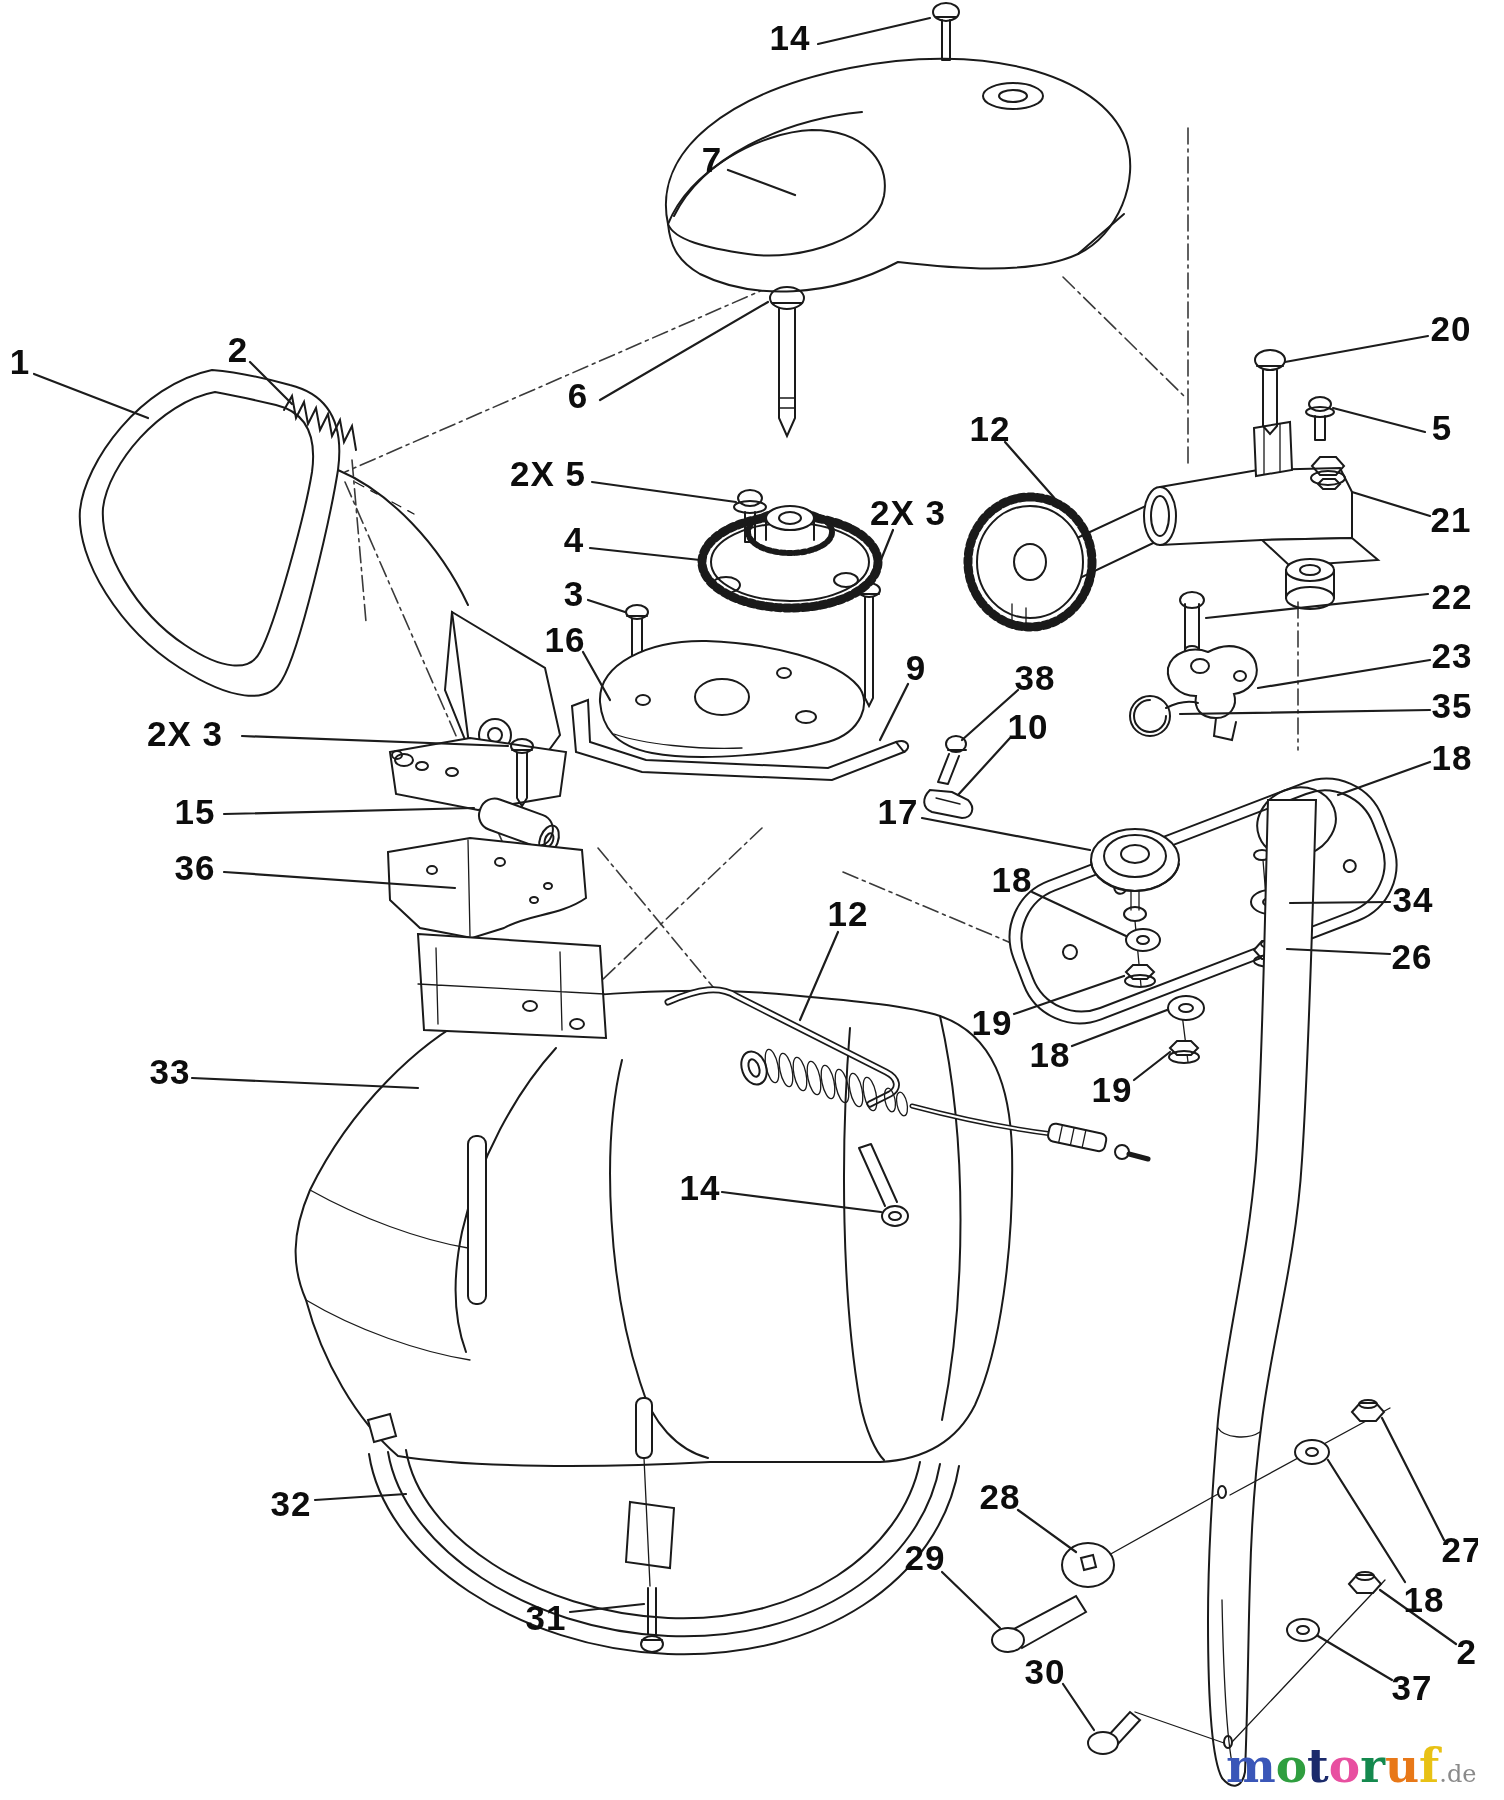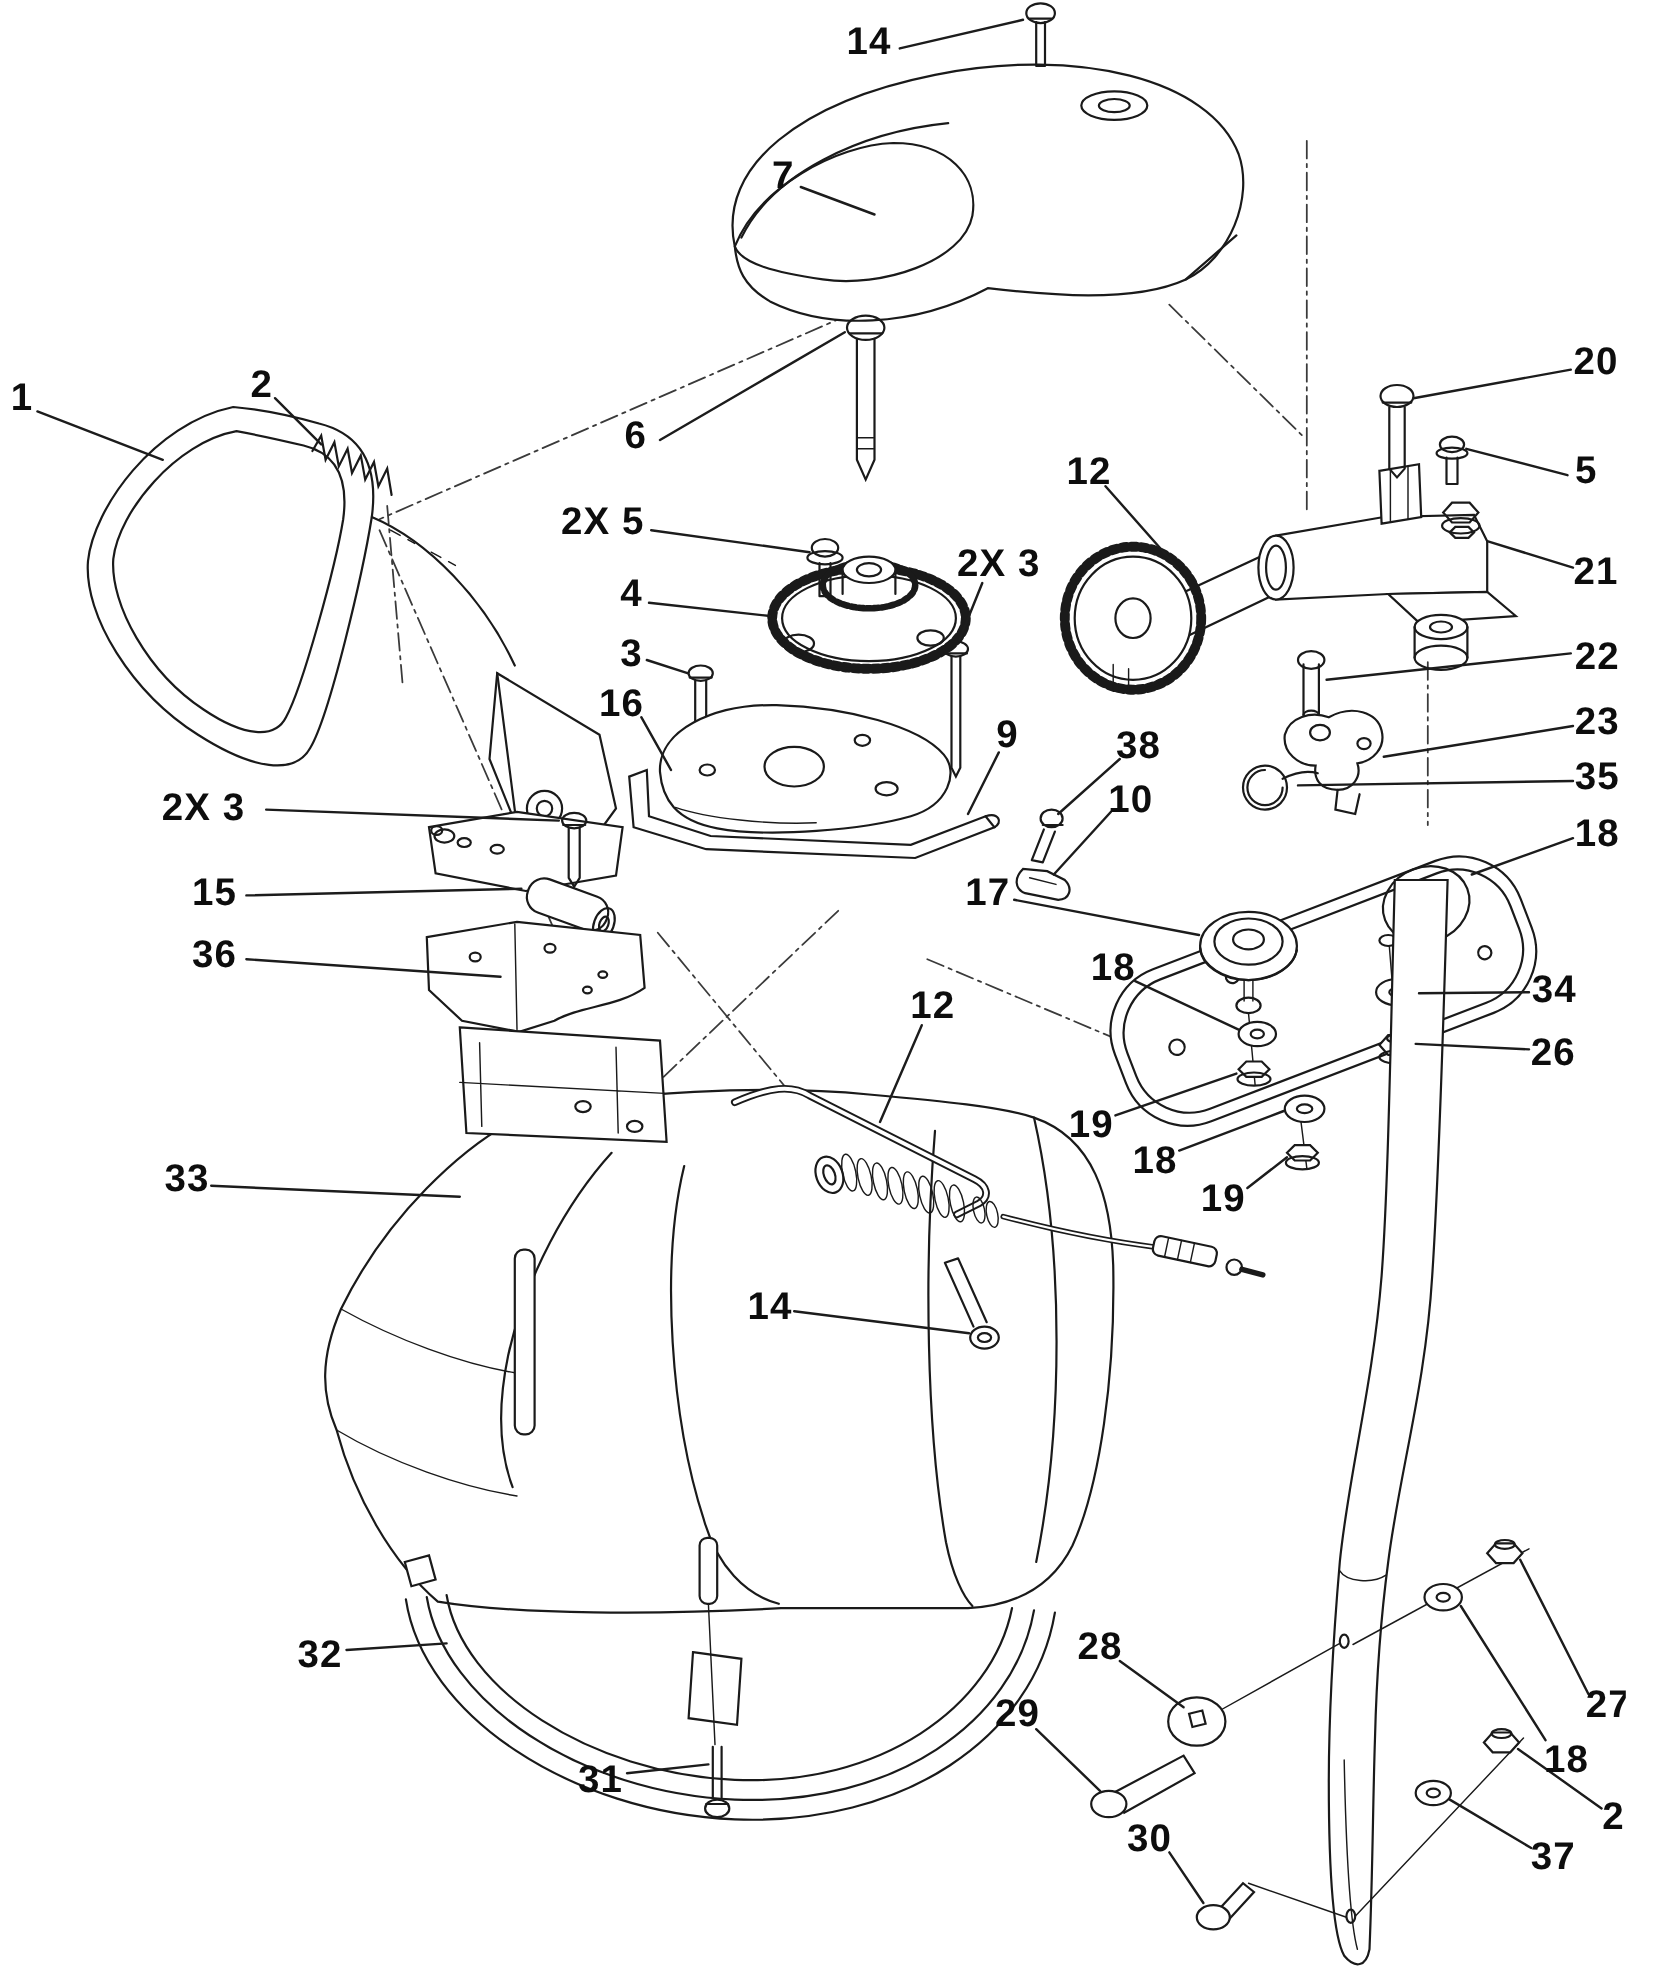--- a/index.html
+++ b/index.html
@@ -456,14 +456,17 @@
 <div class="callout" style="left:291px;top:1504px">32</div>
 <div class="callout" style="left:546px;top:1618px">31</div>
 <div class="callout" style="left:1000px;top:1497px">28</div>
 <div class="callout" style="left:925px;top:1558px">29</div>
 <div class="callout" style="left:1462px;top:1550px">27</div>
 <div class="callout" style="left:1424px;top:1600px">18</div>
 <div class="callout" style="left:1045px;top:1672px">30</div>
 <div class="callout" style="left:1412px;top:1688px">37</div>
 <div class="callout" style="left:1477px;top:1652px">27</div>
 
-
+<div class="watermark">
+  <span class="wl0">m</span><span class="wl1">o</span><span class="wl2">t</span><span class="wl3">o</span><span class="wl4">r</span><span class="wl5">u</span><span class="wl6">f</span><span class="wm-tld">.de</span>
 </div>
 
+</div>
+
 </body></html>

